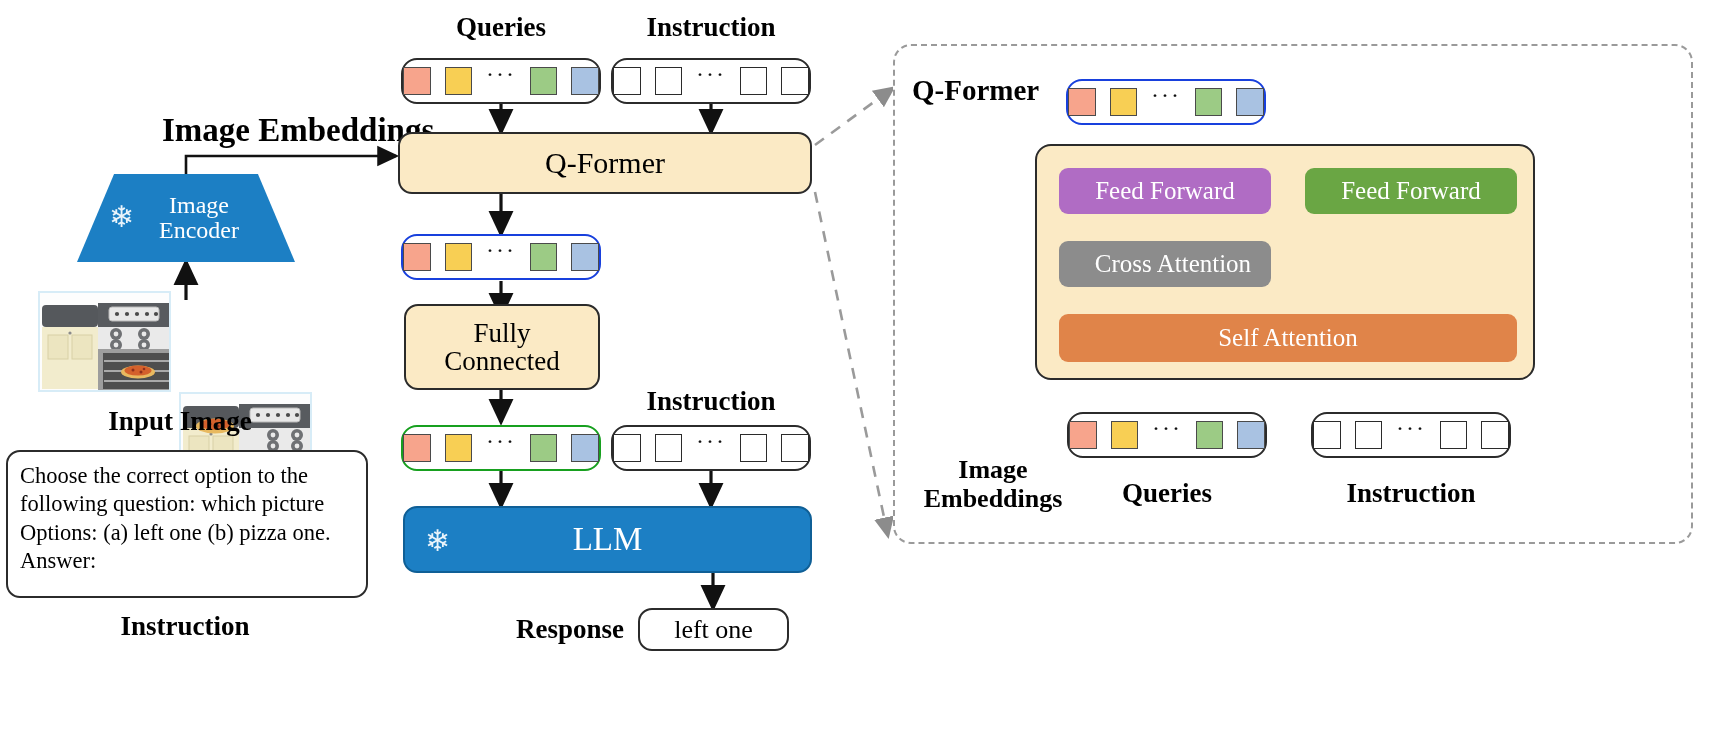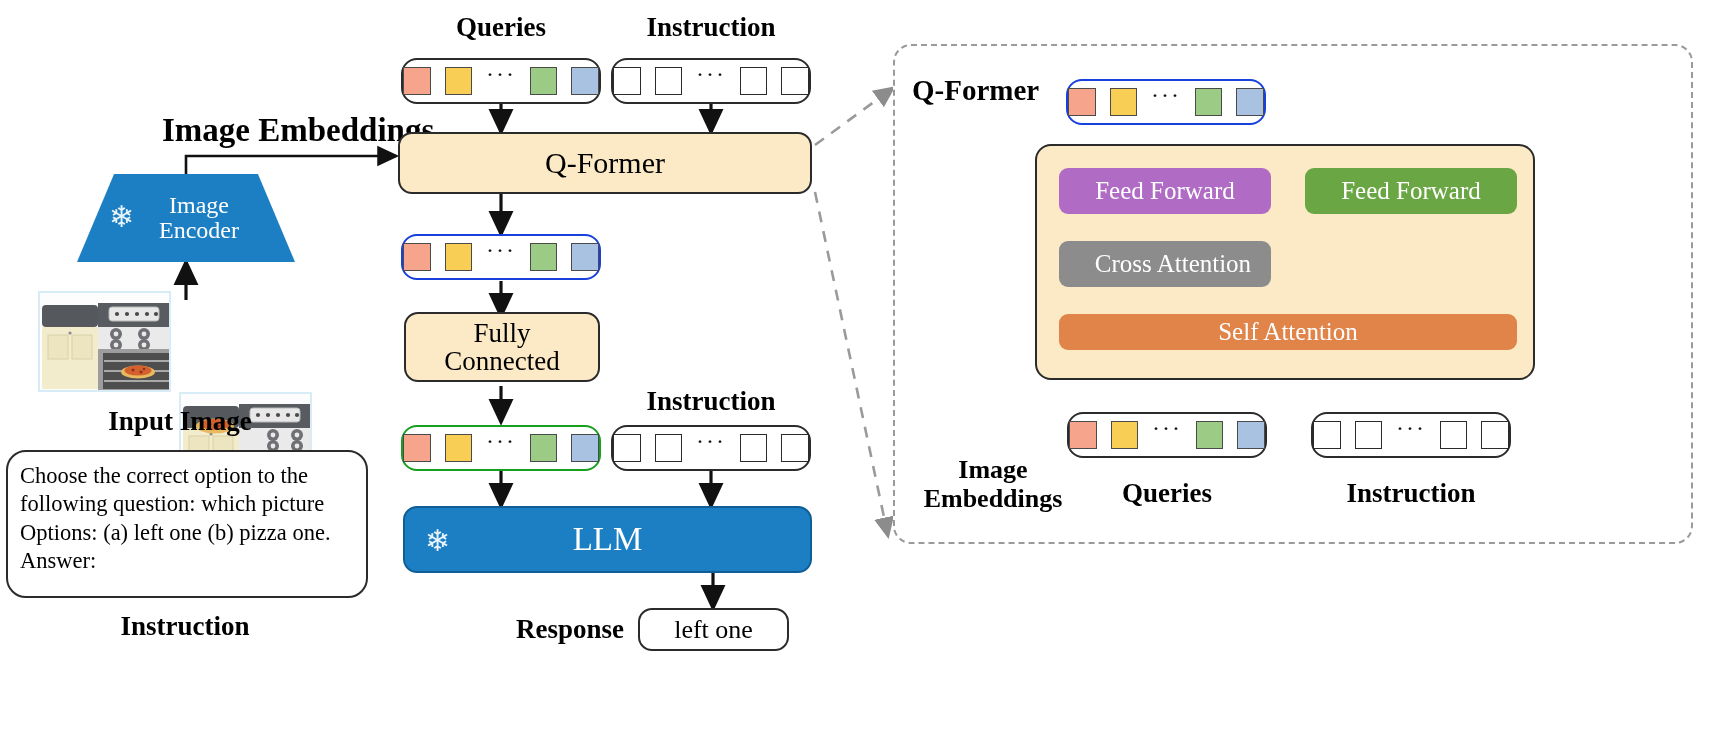--- a/index.html
+++ b/index.html
@@ -27,21 +27,21 @@
   .resp{background:#fff;font-size:26px;}
 
   .encoder{width:218px;height:88px;background:#1c7fc4;
            clip-path:polygon(17% 0,83% 0,100% 100%,0 100%);
            color:#fff;display:flex;align-items:center;justify-content:center;}
   .encoder .etxt{font-size:24px;line-height:1.05;text-align:center;margin-left:26px;}
 
   .snow{color:#eaf4fb;font-size:30px;line-height:1;}
 
   
-  .instr-card{box-sizing:border-box;border:2.2px solid #2b2b2b;border-radius:20px;
+  .instr-card{box-sizing:border-box;border:2.2px solid #2b2b2b;border-radius:14px;
               background:#fff;padding:10px 28px 8px 12px;font-size:22.5px;line-height:1.26;}
   .instr-card b{font-weight:normal;}
 
   
   .dashpanel{box-sizing:border-box;border:2.4px dashed #9a9a9a;border-radius:18px;background:#fff;}
   .qfbig{box-sizing:border-box;background:#fbeac5;border:2.4px solid #2b2b2b;border-radius:16px;}
   .sub{box-sizing:border-box;border-radius:9px;color:#fff;display:flex;
        align-items:center;justify-content:center;font-size:25px;}
 
   
@@ -232,21 +232,21 @@
 </div>
 
 <div class="abs strip blue" style="left:401px;top:234px;width:200px;height:46px;">
   <span class="tok" style="background:#f7a48c"></span>
   <span class="tok" style="background:#f8cf54"></span>
   <span class="dots">···</span>
   <span class="tok" style="background:#9ccb85"></span>
   <span class="tok" style="background:#a9c2e2"></span>
 </div>
 
-<div class="abs box fconn" style="left:404px;top:312px;width:196px;height:70px;">
+<div class="abs box fconn" style="left:404px;top:304px;width:196px;height:86px;">
   <span>
     <span>Fully</span><br>
     <span>Connected</span>
   </span>
 </div>
 
 <div class="abs lbl" style="left:611px;top:386px;width:200px;font-size:27px;">Instruction</div>
 
 <div class="abs strip green" style="left:401px;top:425px;width:200px;height:46px;">
   <span class="tok" style="background:#f7a48c"></span>
@@ -294,21 +294,21 @@
 </div>
 
 <div class="abs sub" style="left:1305px;top:168px;width:212px;height:46px;background:#6aa644;">
   <span>Feed Forward</span>
 </div>
 
 <div class="abs sub" style="left:1059px;top:241px;width:212px;height:46px;background:#8c8c8c;padding-left:16px;">
   <span>Cross Attention</span>
 </div>
 
-<div class="abs sub" style="left:1059px;top:314px;width:458px;height:36px;background:#e08449;">
+<div class="abs sub" style="left:1059px;top:314px;width:458px;height:48px;background:#e08449;">
   <span>Self Attention</span>
 </div>
 
 <div class="abs strip" style="left:1067px;top:412px;width:200px;height:46px;">
   <span class="tok" style="background:#f7a48c"></span>
   <span class="tok" style="background:#f8cf54"></span>
   <span class="dots">···</span>
   <span class="tok" style="background:#9ccb85"></span>
   <span class="tok" style="background:#a9c2e2"></span>
 </div>

